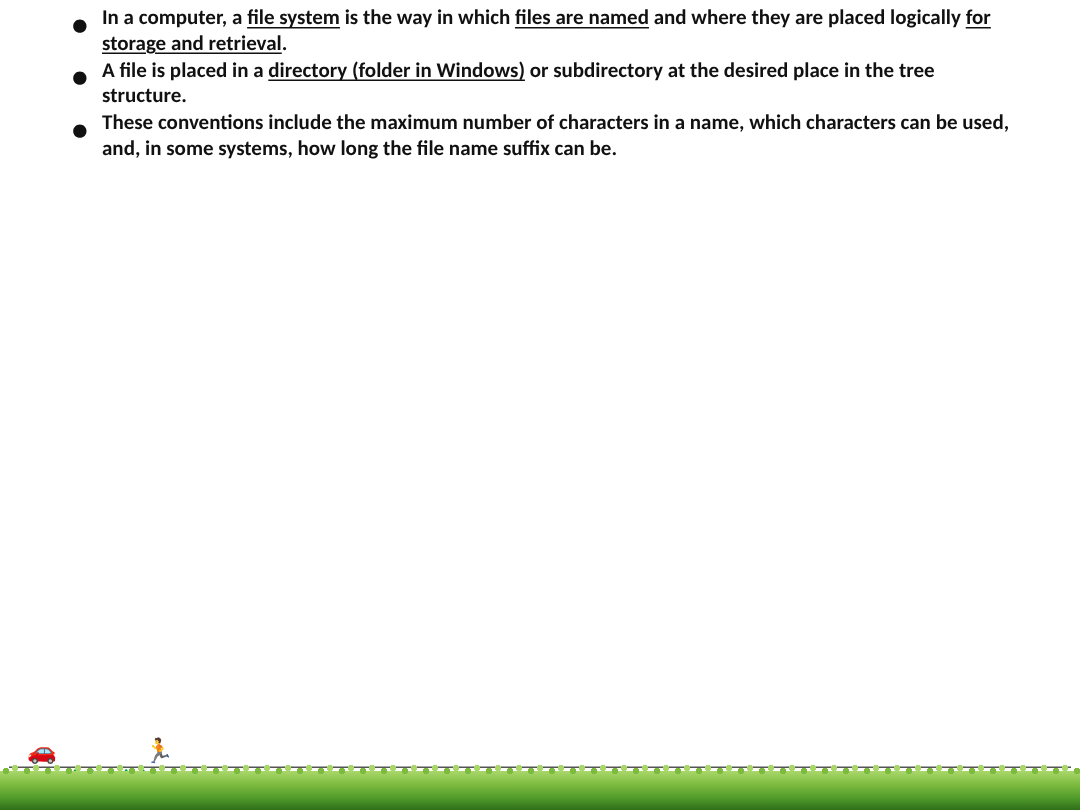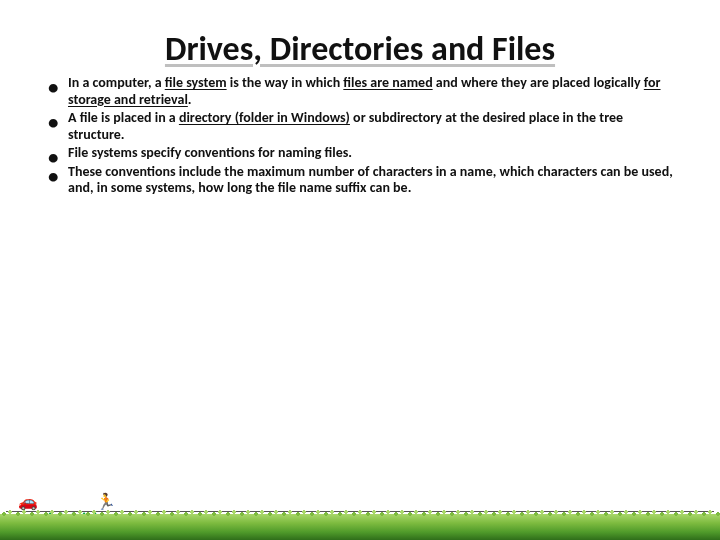--- a/index.html
+++ b/index.html
@@ -101,37 +101,33 @@
     letter-spacing: -1px;
     color: #0c3d0c;
     background: none;
   }
 </style>
 </head>
 <body>
 
 <div class="slide">
 
-  <div class="title">Drives, Directories and Files</div>
 
   <div class="content">
     <ul class="bullets">
 
       <li>
         <span>In a computer, a </span><span class="u">file system</span><span> is the way in which </span><span class="u">files are named</span><span> and where they are placed logically </span><span class="u">for storage and retrieval</span><span>.</span>
       </li>
 
 
       <li>
         <span>A file is placed in a </span><span class="u">directory (folder in Windows)</span><span> or subdirectory at the desired place in the tree structure.</span>
       </li>
 
-      <li>
-        <span>File systems specify conventions for naming files.</span>
-      </li>
 
       <li>
         <span>These conventions include the maximum number of characters in a name, which characters can be used, and, in some systems, how long the file name suffix can be.</span>
       </li>
 
     </ul>
   </div>
 
   <div class="footer">
     <div class="road"></div>

